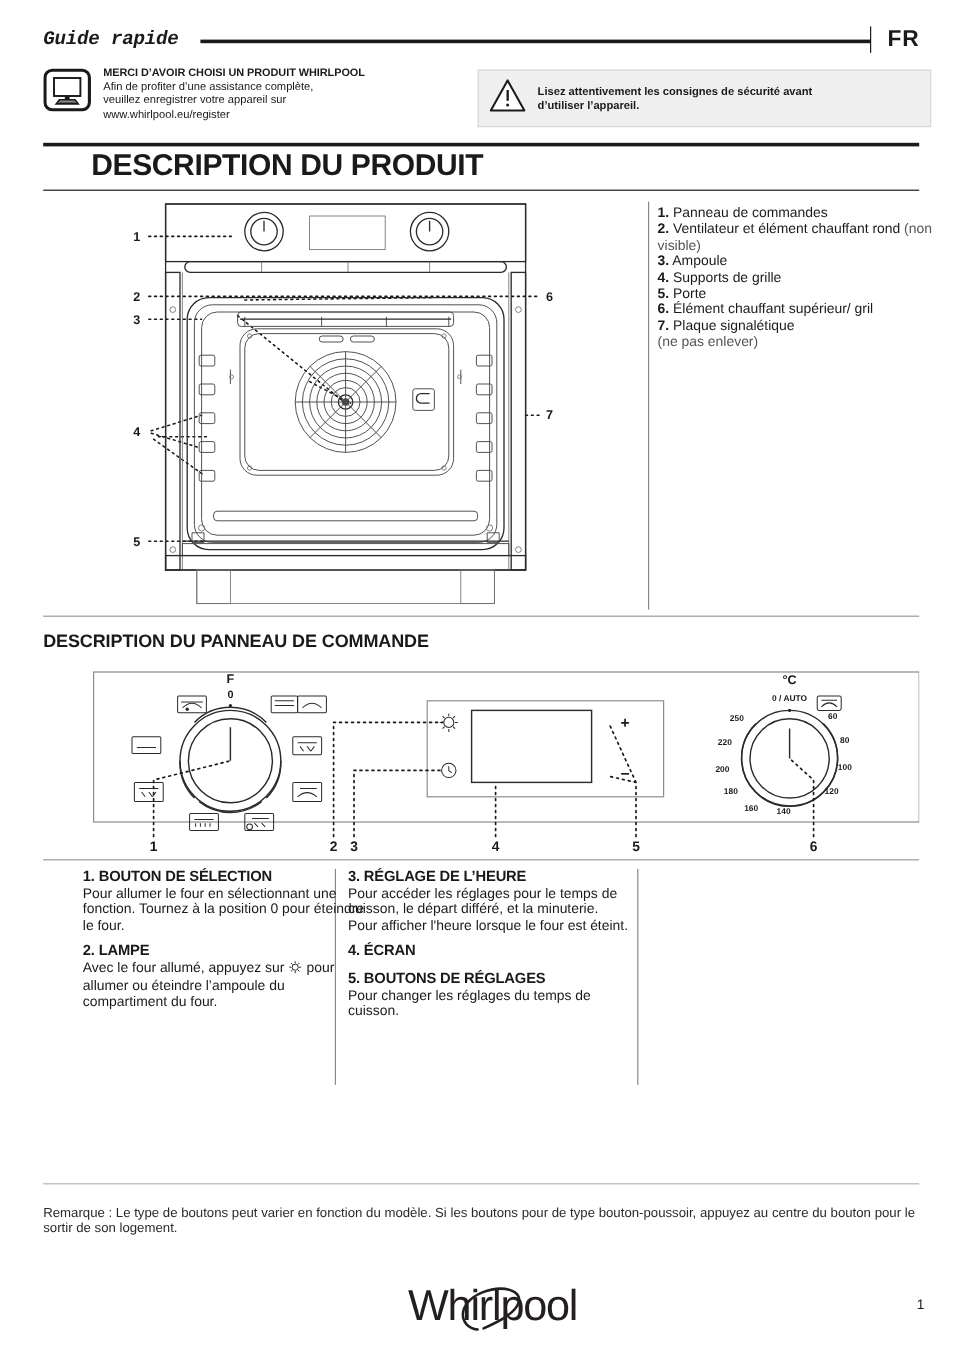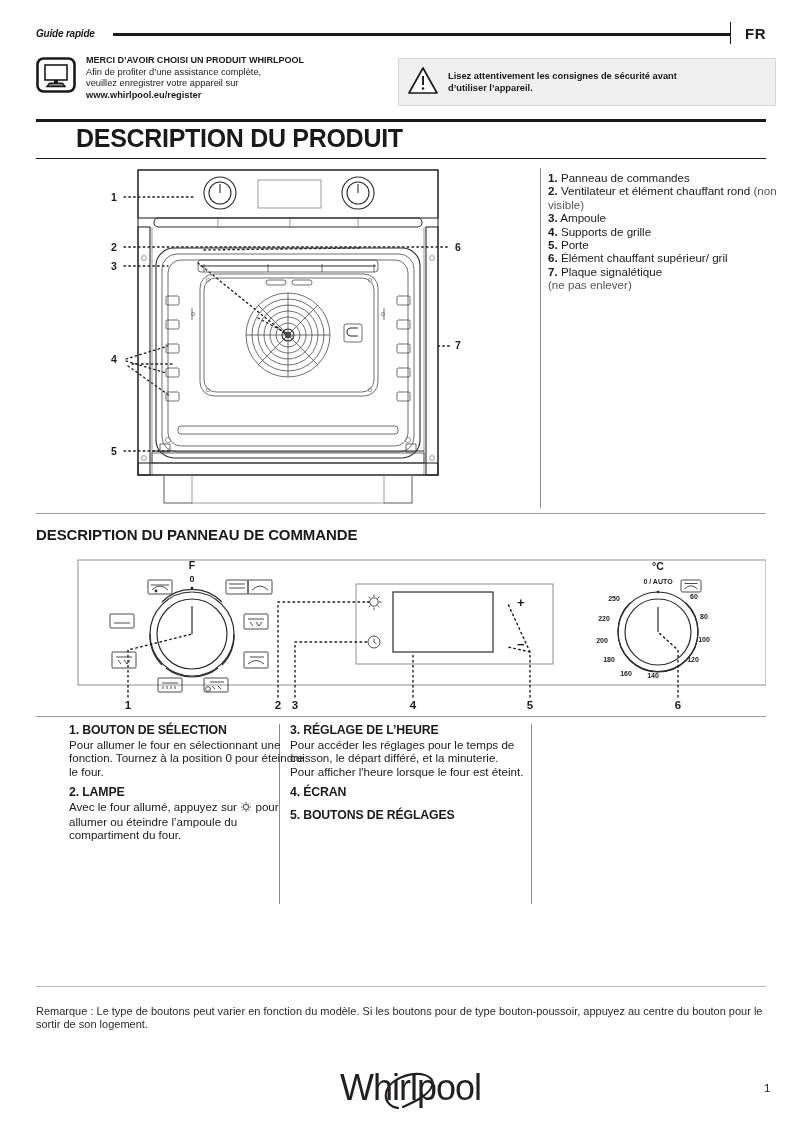--- a/index.html
+++ b/index.html
@@ -9,31 +9,31 @@
     background: #ffffff;
     font-family: "Liberation Sans", sans-serif;
     color: #1a1a1a;
     position: relative;
     overflow: hidden;
   }
   .page { position:relative; width:802px; height:1134px; padding: 0; }
 
   
   .hdr { position:absolute; left:36px; top:18px; width:730px; height:30px; display:flex; align-items:center; }
-  .hdr-title { font-style: italic; font-weight: bold; font-size: 10px; letter-spacing:-0.2px; white-space:nowrap; }
+  .hdr-title { font-style: italic; font-weight: bold; font-size: 16px; letter-spacing:-0.2px; white-space:nowrap;font-family:Liberation Mono, monospace; }
   .hdr-rule { flex:1; height:3px; background:#1a1a1a; margin-left:18px; margin-right:0; margin-top:2px; }
   .hdr-tick { width:1px; height:22px; background:#1a1a1a; }
-  .hdr-lang { font-weight:bold; font-size:15px; margin-left:14px; letter-spacing:0.5px; }
+  .hdr-lang { font-weight:bold; font-size:19px; margin-left:14px; letter-spacing:0.5px; }
 
   
   .reg { position:absolute; left:36px; top:55px; width:330px; display:flex; gap:10px; }
   .reg-icon { width:40px; height:40px; flex:0 0 40px; }
   .reg-txt { font-size:9.3px; line-height:11.6px; }
   .reg-txt .b { font-weight:bold; font-size:9.1px; letter-spacing:-0.05px; }
-  .reg-txt .u { font-weight:bold; }
+  .reg-txt .u { font-weight:normal; }
 
   
   .warn { position:absolute; left:398px; top:58px; width:378px; height:48px;
           background:#efefef; border:1px solid #d8d8d8; display:flex; align-items:center; gap:9px; padding:0 8px; }
   .warn-txt { font-size:9.3px; font-weight:bold; line-height:12px; }
 
   
   .sec1-rule-top { position:absolute; left:36px; top:119px; width:730px; height:3px; background:#1a1a1a; }
   .sec1-title { position:absolute; left:36px; top:124px; font-size:25px; font-weight:bold; letter-spacing:-0.3px;margin-left:40px; }
   .sec1-rule-bot { position:absolute; left:36px; top:158px; width:730px; height:1px; background:#1a1a1a; }
@@ -417,20 +417,21 @@
           </svg></span><span> pour allumer ou éteindre l’ampoule du compartiment du four.</span></p>
   </div>
 
   <div class="desc col2">
     <h4>3. RÉGLAGE DE L’HEURE</h4>
     <p style="white-space:pre-line">Pour accéder les réglages pour le temps de cuisson, le départ différé, et la minuterie.
 Pour afficher l'heure lorsque le four est éteint.</p>
     <h4>4. ÉCRAN</h4>
     <p style="margin-bottom:10px"></p>
     <h4>5. BOUTONS DE RÉGLAGES</h4>
+    <p>Pour changer les réglages du temps de cuisson.</p>
   </div>
 
 
   <div class="rule-foot"></div>
   <div class="note">Remarque : Le type de boutons peut varier en fonction du modèle. Si les boutons pour de type bouton-poussoir, appuyez au centre du bouton pour le sortir de son logement.</div>
 
   <div class="brand">
     <svg width="260" height="48" viewBox="0 0 260 48">
       <text x="0" y="34" style="font:400 36px 'Liberation Sans', sans-serif; fill:#231f20; letter-spacing:-1px">Whirlpool</text>
       <path d="M58 42 C 42 40, 40 20, 62 11 C 80 4, 96 10, 92 20 C 89 29, 74 36, 63 41" fill="none" stroke="#231f20" stroke-width="2.1" stroke-linecap="round"></path>

